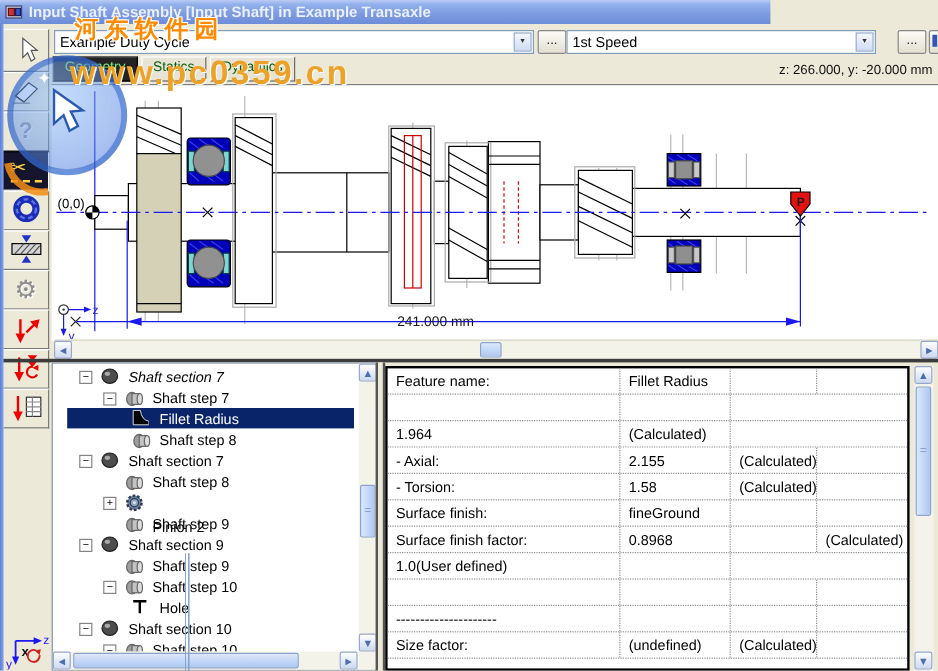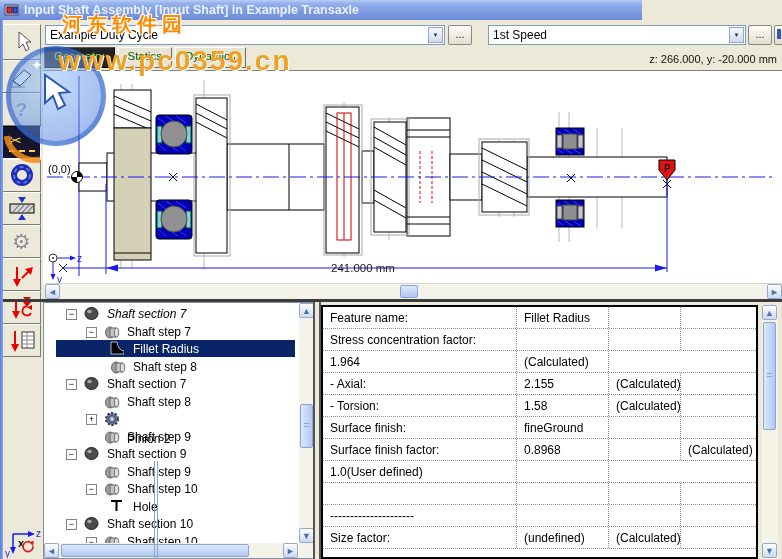--- a/index.html
+++ b/index.html
@@ -107,21 +107,21 @@
   </svg>
   <span>Input Shaft Assembly [Input Shaft]  in  Example Transaxle</span>
 </div>
 
 <div>
   <div class="combo" style="left:45px;top:25px;width:394px">
     <span>Example Duty Cycle</span>
     <div class="combo-arrow">▼</div>
   </div>
   <div class="xp-btn" style="left:448px;top:25px;width:22px;height:18px">...</div>
-  <div class="combo" style="left:488px;top:25px;width:252px">
+  <div class="combo" style="left:472px;top:25px;width:252px">
     <span>1st Speed</span>
     <div class="combo-arrow">▼</div>
   </div>
   <div class="xp-btn" style="left:748px;top:25px;width:22px;height:18px">...</div>
   <div class="xp-btn" style="left:774px;top:25px;width:8px;height:18px;overflow:hidden">
     <span style="display:block;width:4px;height:10px;margin:3px 0 0 2px;background:#3355bb"></span>
   </div>
 </div>
 
 <div id="tab-bar">
@@ -487,21 +487,20 @@
 <div id="splitter"></div>
 
 <div id="prop-table">
     <div class="tbl-row">
       <div class="tbl-cell">Feature name:</div>
       <div class="tbl-cell">Fillet Radius</div>
       <div class="tbl-cell"></div>
       <div class="tbl-cell"></div>
     </div>
     <div class="tbl-row">
-      <div class="tbl-cell">Stress concentration factor:</div>
       <div class="tbl-cell"></div>
       <div class="tbl-cell"></div>
       <div class="tbl-cell"></div>
     </div>
     <div class="tbl-row">
       <div class="tbl-cell">1.964</div>
       <div class="tbl-cell">(Calculated)</div>
       <div class="tbl-cell"></div>
     </div>
     <div class="tbl-row">

